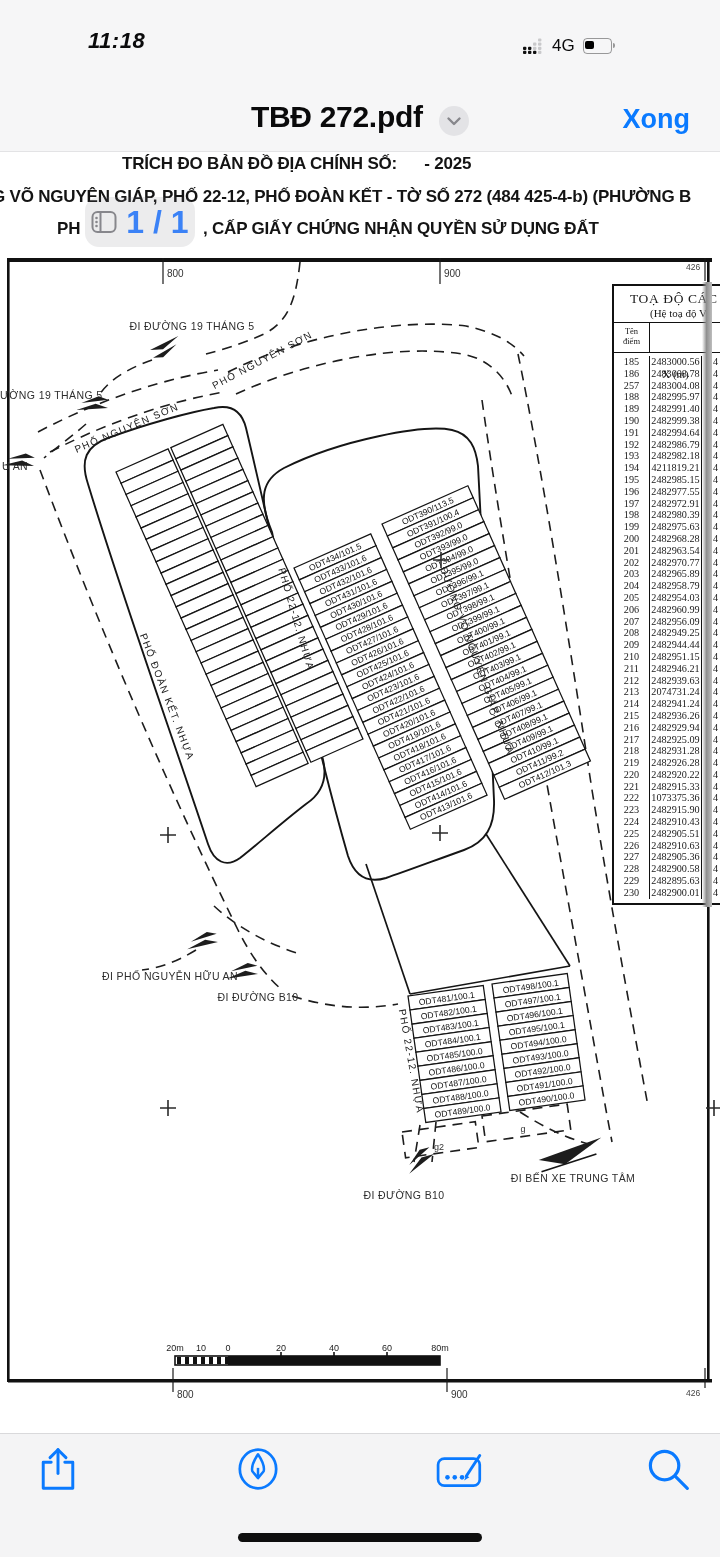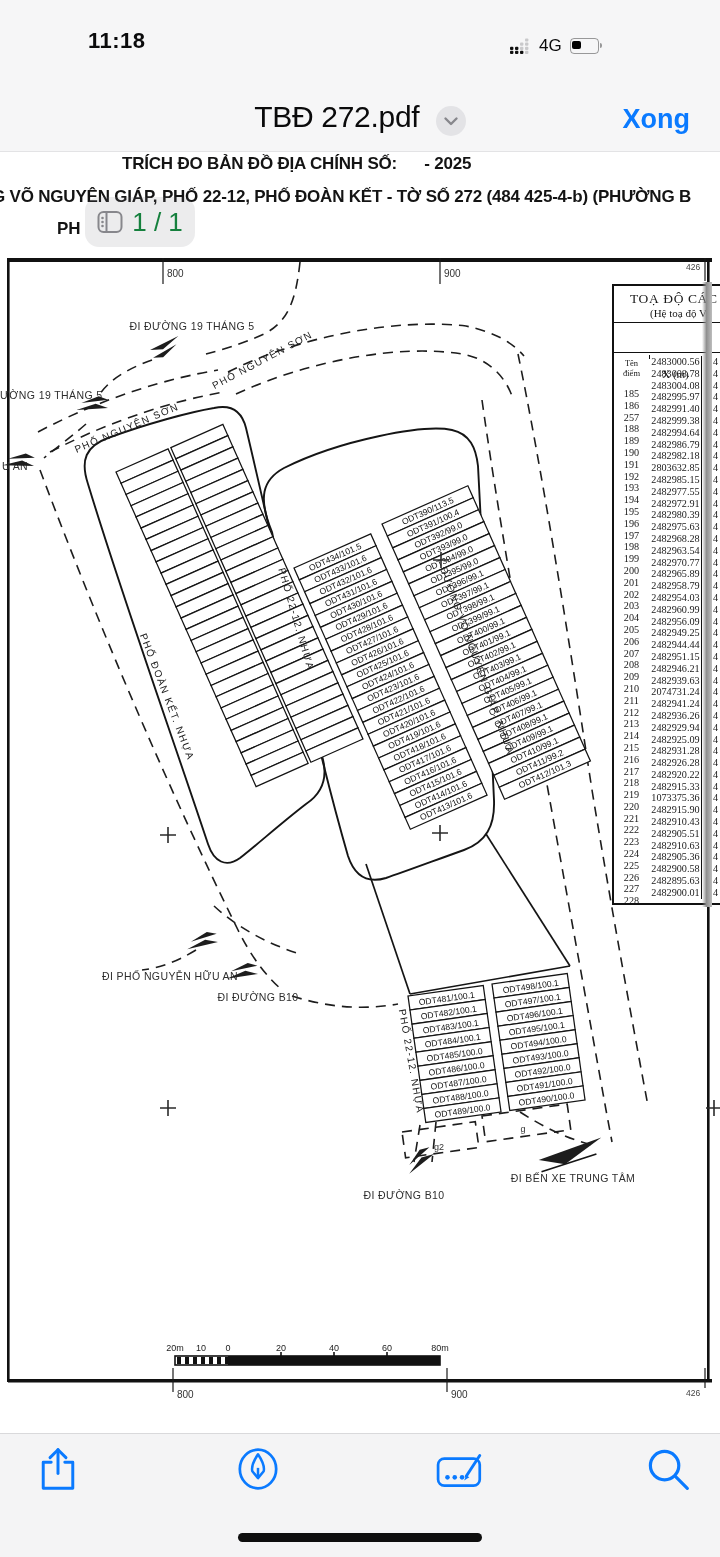--- a/index.html
+++ b/index.html
@@ -1,41 +1,41 @@
 <!DOCTYPE html>
 <html><head>
 <meta charset="utf-8">
 <style>
   html,body{margin:0;padding:0;background:#fff;}
   body{width:720px;height:1557px;position:relative;font-family:"Liberation Sans",sans-serif;overflow:hidden;}
   .abs{position:absolute;}
   
   #chrome-top{left:0;top:0;width:720px;height:152px;background:#f6f6f7;}
-  #status-time{left:88px;top:28px;font-size:22px;font-weight:bold;color:#0b0b0c;letter-spacing:.5px;}
-  #status-right{left:510px;top:36px;display:flex;align-items:center;gap:8px;}
+  #status-time{left:88px;top:28px;font-size:22px;font-weight:bold;color:#0b0b0c;letter-spacing:.5px;font-style:italic;}
+  #status-right{left:523px;top:36px;display:flex;align-items:center;gap:8px;}
   #network-label{font-size:17px;color:#0b0b0c;}
   .battery{width:27px;height:13.5px;border:1.5px solid rgba(0,0,0,.38);border-radius:4px;position:relative;}
   .battery .fill{position:absolute;left:1.5px;top:1.5px;width:9px;height:8.5px;background:#000;border-radius:2px;}
   .battery .nub{position:absolute;right:-4.5px;top:3.5px;width:2.5px;height:5px;background:rgba(0,0,0,.38);border-radius:0 2px 2px 0;}
   #nav-bar{left:0;top:90px;width:720px;height:62px;}
   #nav-title-wrap{left:0;top:100px;width:720px;text-align:center;}
-  #nav-title{font-size:30px;font-weight:normal;color:#0a0a0b;letter-spacing:-.3px;}
+  #nav-title{font-size:30px;font-weight:bold;color:#0a0a0b;letter-spacing:-.3px;}
   #title-chevron{display:inline-block;vertical-align:middle;margin-left:12px;}
   #nav-done{right:30px;top:104px;font-size:27px;font-weight:700;color:#0a7aff;}
   #nav-hairline{left:0;top:151px;width:720px;height:1px;background:#e3e3e5;}
   
   #doc{left:0;top:152px;width:592px;height:1281px;background:#fff;}
   .doc-line{position:absolute;font-weight:bold;color:#141414;font-size:17px;white-space:pre;letter-spacing:-.2px;}
   #doc-line1{left:122px;top:2px;}
   #doc-line2{left:-8px;top:35px;}
   #doc-line3p{left:57px;top:67px;}
   #doc-line3{left:203px;top:67px;}
   
   #page-pill{left:85px;top:45px;width:110px;height:50px;background:rgba(120,120,128,.14);border-radius:14px;display:flex;align-items:center;justify-content:center;gap:9px;}
-  #page-pill .pill-label{font-size:26px;color:#15803d;}
+  #page-pill .pill-label{font-size:32px;color:#3b82f6;font-weight:bold;}
   
   #map-svg{left:0;top:0;width:720px;height:1557px;pointer-events:none;}
   svg text{font-family:"Liberation Sans",sans-serif;}
   .road{fill:none;stroke:#1d1d1d;stroke-width:1.6;stroke-dasharray:10 7;}
   .ring{fill:none;stroke:#151515;stroke-width:1.9;}
   .sline{fill:none;stroke:#151515;stroke-width:1.7;}
   .plot{fill:#fff;stroke:#141414;stroke-width:1.25;}
   .plot-label{font-size:8.6px;fill:#101010;text-anchor:middle;}
   .street{font-size:10px;letter-spacing:1.4px;fill:#202020;text-anchor:middle;}
   .dir{font-size:10.5px;fill:#2e2e2e;text-anchor:middle;letter-spacing:.4px;}
@@ -45,21 +45,21 @@
   .ruler-label{font-size:10px;fill:#333;}
   .ruler-small{font-size:8.5px;fill:#444;}
   .arrow{fill:#1d1d1d;}
   .scale-tick{font-size:9px;fill:#222;text-anchor:middle;}
   .gmark{font-size:9px;fill:#333;text-anchor:middle;}
   
   #coord-table{left:612px;top:284px;width:120px;height:621px;background:#fff;border:2.5px solid #111;box-sizing:border-box;font-family:"Liberation Serif",serif;color:#181818;overflow:hidden;}
   #ct-title{white-space:nowrap;font-size:13.5px;letter-spacing:.6px;padding:5px 0 0 16px;}
   #ct-subtitle{white-space:nowrap;font-size:11px;padding:0 0 3px 36px;}
   #ct-header{display:flex;border-top:1.5px solid #111;border-bottom:1.5px solid #111;height:29px;}
-  .ct-c1{width:36px;border-right:1.4px solid #111;box-sizing:border-box;text-align:center;margin-top:32px;}
+  .ct-c1{width:36px;border-right:1.4px solid #111;box-sizing:border-box;text-align:center;}
   .ct-c2{width:52px;border-right:1.4px solid #111;box-sizing:border-box;text-align:center;}
   .ct-c3{flex:1;padding-left:11px;}
   #ct-h1{font-size:8.5px;line-height:1.15;padding-top:4px;}
   #ct-h2{font-size:11px;line-height:29px;margin-top:37px;}
   #coord-body{padding-top:3px;}
   .ct-row{display:flex;height:11.8px;font-size:10.2px;line-height:11.8px;}
   #table-shadow{left:702px;top:282px;width:10px;height:625px;background:linear-gradient(90deg,rgba(130,130,130,0) 0%,#8f8f8f 45%,#bdbdbd 100%);}
   
   #scale-title{left:0;top:1300px;width:610px;text-align:center;font-size:19px;font-weight:bold;color:#1c1c1c;letter-spacing:.5px;}
   #scale-sub{left:0;top:1328px;width:610px;text-align:center;font-size:10px;color:#333;}
@@ -104,20 +104,21 @@
       </svg>
   </span>
 </div>
 <div class="abs" id="nav-done">Xong</div>
 <div class="abs" id="nav-hairline"></div>
 
 <div class="abs" id="doc">
   <div class="doc-line" id="doc-line1">TRÍCH ĐO BẢN ĐỒ ĐỊA CHÍNH SỐ:      - 2025</div>
   <div class="doc-line" id="doc-line2">G VÕ NGUYÊN GIÁP, PHỐ 22-12, PHỐ ĐOÀN KẾT - TỜ SỐ 272 (484 425-4-b) (PHƯỜNG B</div>
   <div class="doc-line" id="doc-line3p">PH</div>
+  <div class="doc-line" id="doc-line3">, CẤP GIẤY CHỨNG NHẬN QUYỀN SỬ DỤNG ĐẤT</div>
   <div class="abs" id="scale-title">TỈ LỆ 1:1000</div>
   <div class="abs" id="scale-sub">1 cm trên bản đồ bằng 10 m trên thực địa</div>
 </div>
 
 <svg class="abs" id="map-svg" viewBox="0 0 720 1557">
 
   <g>
     <rect x="8" y="258" width="704" height="4" fill="#111"></rect>
     <rect x="8" y="1379" width="704" height="3.5" fill="#111"></rect>
     <rect x="7" y="258" width="2.6" height="1124" fill="#111"></rect>
@@ -470,21 +471,21 @@
         <span class="ct-c2">2482986.79</span>
         <span class="ct-c3">4</span>
       </div>
       <div class="ct-row">
         <span class="ct-c1">193</span>
         <span class="ct-c2">2482982.18</span>
         <span class="ct-c3">4</span>
       </div>
       <div class="ct-row">
         <span class="ct-c1">194</span>
-        <span class="ct-c2">2803632.85</span>
+        <span class="ct-c2">4211819.21</span>
         <span class="ct-c3">4</span>
       </div>
       <div class="ct-row">
         <span class="ct-c1">195</span>
         <span class="ct-c2">2482985.15</span>
         <span class="ct-c3">4</span>
       </div>
       <div class="ct-row">
         <span class="ct-c1">196</span>
         <span class="ct-c2">2482977.55</span>

